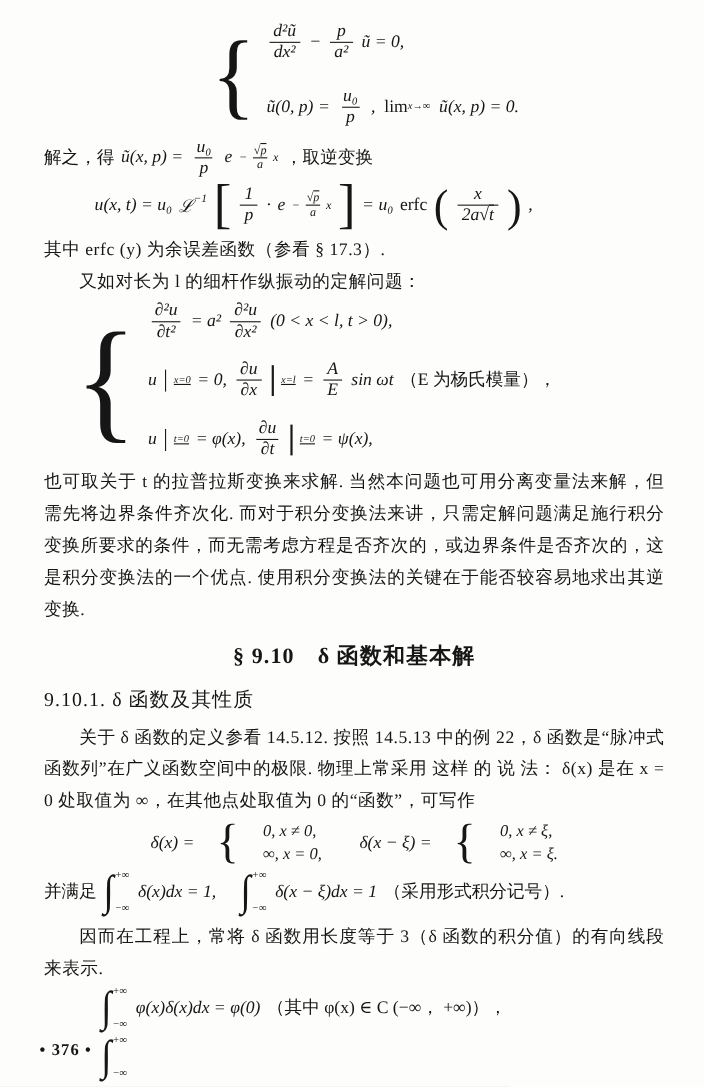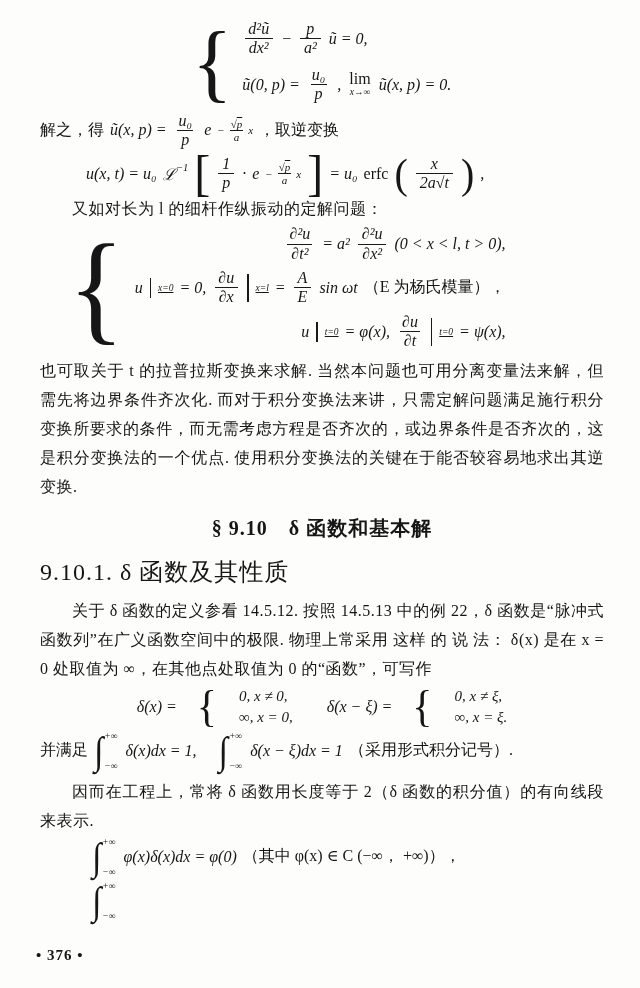--- a/index.html
+++ b/index.html
@@ -10,47 +10,47 @@
     background:#fdfdfb;
     color:#161616;
     font-family:"Liberation Serif","DejaVu Serif",serif;
     font-size:16px;
     overflow:hidden;
     box-sizing:border-box;
     padding:18px 36px 0 40px;
   }
   .cn{font-style:normal;}
   .row{display:flex;align-items:center;gap:6px;white-space:nowrap;font-style:italic;}
-  .rows{display:flex;flex-direction:column;gap:8px;}
+  .rows{display:flex;flex-direction:column;gap:21px;}
   .frac{display:inline-flex;flex-direction:column;align-items:center;vertical-align:middle;line-height:1.15;margin:0 2px;}
   .frac .num{padding:0 4px;}
   .frac .den{border-top:1.4px solid #1a1a1a;padding:0 4px;}
   .frac.sm{font-size:11px;line-height:1.1;}
-  .lim{display:inline-flex;flex-direction:column;align-items:center;line-height:1;font-style:normal;margin:0 2px;}
+  .lim{display:inline-flex;flex-direction:row;align-items:center;line-height:1;font-style:normal;margin:0 2px;}
   .lim .limsub{font-size:9.5px;margin-top:1px;font-style:italic;}
   .brace{font-weight:400;line-height:.85;display:inline-block;transform:scaleY(1.04);font-style:normal;}
   .b2{font-size:84px;margin-right:4px;}
   .b3{font-size:118px;margin-right:4px;}
   .bc{font-size:42px;margin-right:2px;}
   .bk{font-size:48px;font-weight:300;}
   .bp{font-size:40px;font-weight:300;}
   .sup{font-size:10.5px;vertical-align:9px;}
   .expo{font-size:11px;vertical-align:8px;display:inline-flex;align-items:center;}
   .sqa{text-decoration:overline;}
   .bigint{display:inline-flex;align-items:center;margin-right:2px;font-style:normal;}
   .isym{font-size:34px;line-height:1;transform:scaleY(1.15);display:inline-block;}
   .ilims{display:inline-flex;flex-direction:column;justify-content:space-between;height:40px;font-size:9.5px;margin-left:1px;font-style:italic;}
   .ilims .iup{align-self:flex-end;}
   .ebar{display:inline-block;width:1.4px;height:28px;background:#1a1a1a;vertical-align:-9px;margin:0 1px;}
   .ebar.short{height:20px;vertical-align:-5px;}
   .esub{font-size:9.5px;font-style:italic;text-decoration:underline;}
   .para{line-height:29px;text-align:justify;font-style:normal;letter-spacing:.5px;}
   .indent{text-indent:2em;}
   .heading{text-align:center;font-weight:bold;font-size:20px;font-style:normal;letter-spacing:1px;margin-top:14px;}
-  .subheading{font-size:24px;font-style:normal;margin-top:14px;letter-spacing:1px;}
+  .subheading{font-size:18px;font-style:normal;margin-top:14px;letter-spacing:1px;}
   .cases{display:inline-flex;flex-direction:column;gap:2px;font-size:15px;line-height:1.25;}
   .centerline{display:flex;align-items:center;justify-content:center;gap:20px;margin-top:4px;font-style:italic;}
   .pageno{position:absolute;left:36px;bottom:24px;font-weight:bold;font-size:15px;font-style:normal;letter-spacing:1px;}
   .mt2{margin-top:2px;}.mt4{margin-top:4px;}.mt6{margin-top:6px;}.mt8{margin-top:8px;}
 </style>
 </head>
 <body>
 
 <div class="page">
 
@@ -127,25 +127,26 @@
     <span class="cn">erfc</span>
     <span class="brace bp">(</span>
     <span class="frac">
         <span class="num">x</span>
         <span class="den"><span>2a</span><span>√</span><span class="sqa">t</span></span>
       </span>
     <span class="brace bp">)</span>
     <span>,</span>
   </div>
 
+  <div class="para mt6">其中 erfc (y) 为余误差函数（参看 § 17.3）.</div>
   <div class="para indent">又如对长为 l 的细杆作纵振动的定解问题：</div>
 
   <div class="row" style="margin-left:28px;margin-top:2px;">
     <span class="brace b3">{</span>
-    <div class="rows" style="gap:6px;align-items:flex-end;">
+    <div class="rows" style="gap:16px;">
       <div class="row">
         <span class="frac">
             <span class="num">∂²u</span>
             <span class="den">∂t²</span>
           </span>
         <span>= a²</span>
         <span class="frac">
             <span class="num">∂²u</span>
             <span class="den">∂x²</span>
           </span>
@@ -222,21 +223,21 @@
         <span class="isym">∫</span>
         <span class="ilims">
           <span class="iup">+∞</span>
           <span class="ilo">−∞</span>
         </span>
       </span>
     <span>δ(x − ξ)dx = 1</span>
     <span class="cn">（采用形式积分记号）.</span>
   </div>
 
-  <div class="para indent mt6">因而在工程上，常将 δ 函数用长度等于 2（δ 函数的积分值）的有向线段来表示.</div>
+  <div class="para indent mt6">因而在工程上，常将 δ 函数用长度等于 3（δ 函数的积分值）的有向线段来表示.</div>
 
   <div class="row mt2" style="margin-left:52px;">
     <span class="bigint">
         <span class="isym">∫</span>
         <span class="ilims">
           <span class="iup">+∞</span>
           <span class="ilo">−∞</span>
         </span>
       </span>
     <span>φ(x)δ(x)dx = φ(0)</span>

